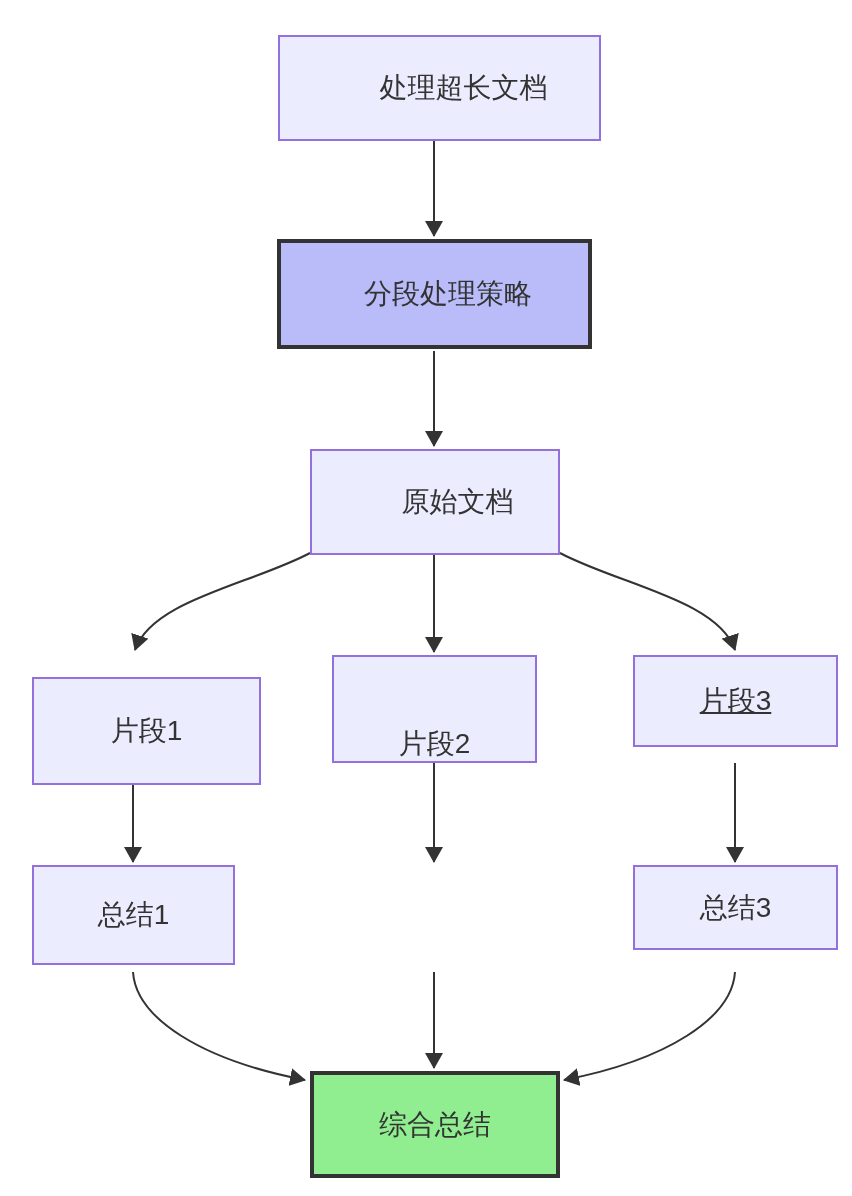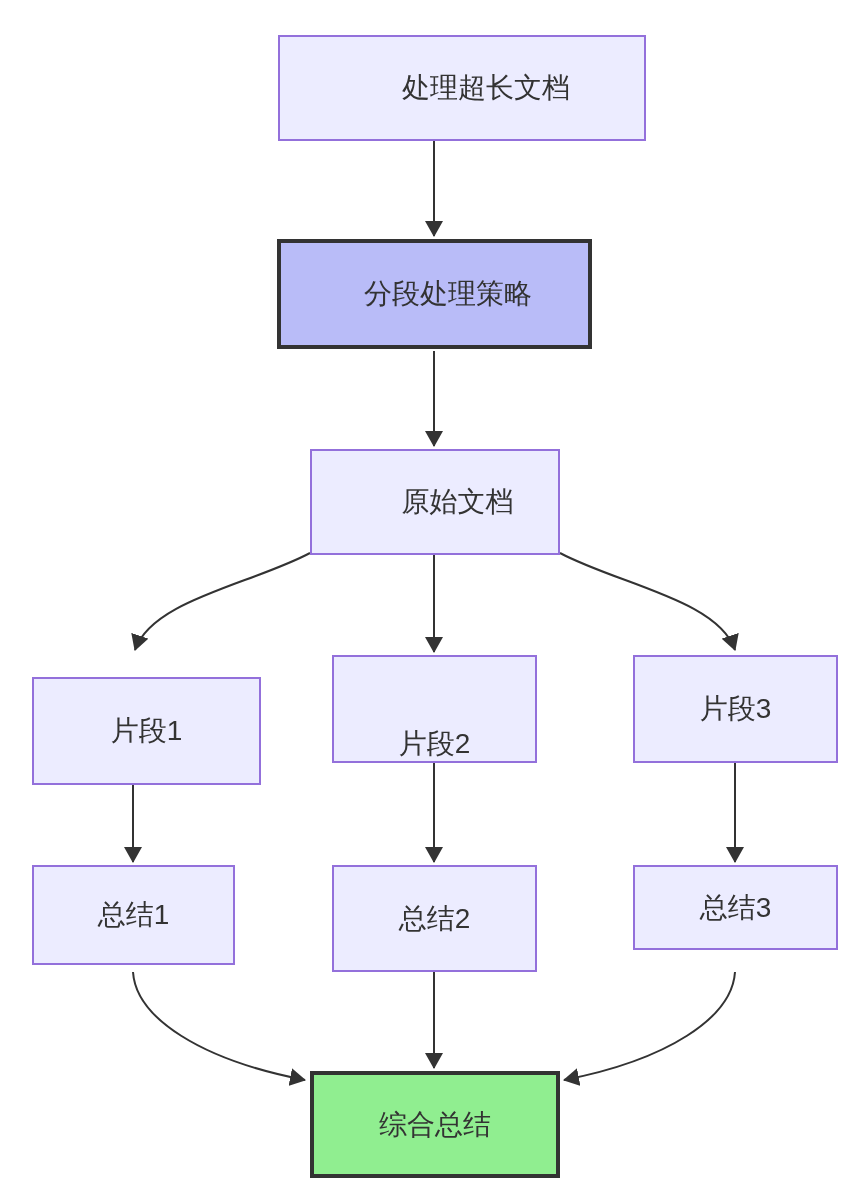--- a/index.html
+++ b/index.html
@@ -61,43 +61,40 @@
       <path d="M310,553 C252,584 152,600 135,650" fill="none" stroke="#333333" stroke-width="2" marker-end="url(#arrowhead)"></path>
       <path d="M434,555 L434,652" fill="none" stroke="#333333" stroke-width="2" marker-end="url(#arrowhead)"></path>
       <path d="M560,553 C618,584 718,600 735,650" fill="none" stroke="#333333" stroke-width="2" marker-end="url(#arrowhead)"></path>
       <path d="M133,763 L133,862" fill="none" stroke="#333333" stroke-width="2" marker-end="url(#arrowhead)"></path>
       <path d="M434,763 L434,862" fill="none" stroke="#333333" stroke-width="2" marker-end="url(#arrowhead)"></path>
       <path d="M735,763 L735,862" fill="none" stroke="#333333" stroke-width="2" marker-end="url(#arrowhead)"></path>
       <path d="M133,972 C136,1018 201,1060 305,1080" fill="none" stroke="#333333" stroke-width="2" marker-end="url(#arrowhead)"></path>
       <path d="M434,972 L434,1068" fill="none" stroke="#333333" stroke-width="2" marker-end="url(#arrowhead)"></path>
       <path d="M735,972 C732,1018 667,1060 564,1080" fill="none" stroke="#333333" stroke-width="2" marker-end="url(#arrowhead)"></path>
     </svg>
-    <div class="node default" style="left: 278px; top: 35px; width: 368px; height: 106px; padding-left: 48px;">
+    <div class="node default" style="left: 278px; top: 35px; width: 323px; height: 106px; padding-left: 48px;">
       <span>处理超长文档</span>
     </div>
     <div class="node strategy" style="left: 277px; top: 239px; width: 315px; height: 110px; padding-left: 27px;">
       <span>分段处理策略</span>
     </div>
     <div class="node default" style="left: 310px; top: 449px; width: 250px; height: 106px; padding-left: 45px;">
       <span>原始文档</span>
     </div>
     <div class="node default" style="left: 32px; top: 677px; width: 229px; height: 108px;">
       <span>片段1</span>
     </div>
     <div class="node default" style="left: 332px; top: 655px; width: 205px; height: 108px; align-items: flex-end;">
       <span>片段2</span>
     </div>
-    <div class="node default" style="left: 633px; top: 655px; width: 205px; height: 108px;">
+    <div class="node default" style="left: 633px; top: 655px; width: 205px; height: 92px; text-decoration: underline;">
       <span>片段3</span>
     </div>
     <div class="node default" style="left: 32px; top: 865px; width: 203px; height: 100px;">
       <span>总结1</span>
-    </div>
-    <div class="node default" style="left: 332px; top: 865px; width: 205px; height: 107px;">
-      <span>总结2</span>
     </div>
     <div class="node default" style="left: 633px; top: 865px; width: 205px; height: 85px;">
       <span>总结3</span>
     </div>
     <div class="node result" style="left: 310px; top: 1071px; width: 250px; height: 107px; font-family: Liberation Serif, serif;">
       <span>综合总结</span>
     </div>
   </div>
 
 </body></html>

